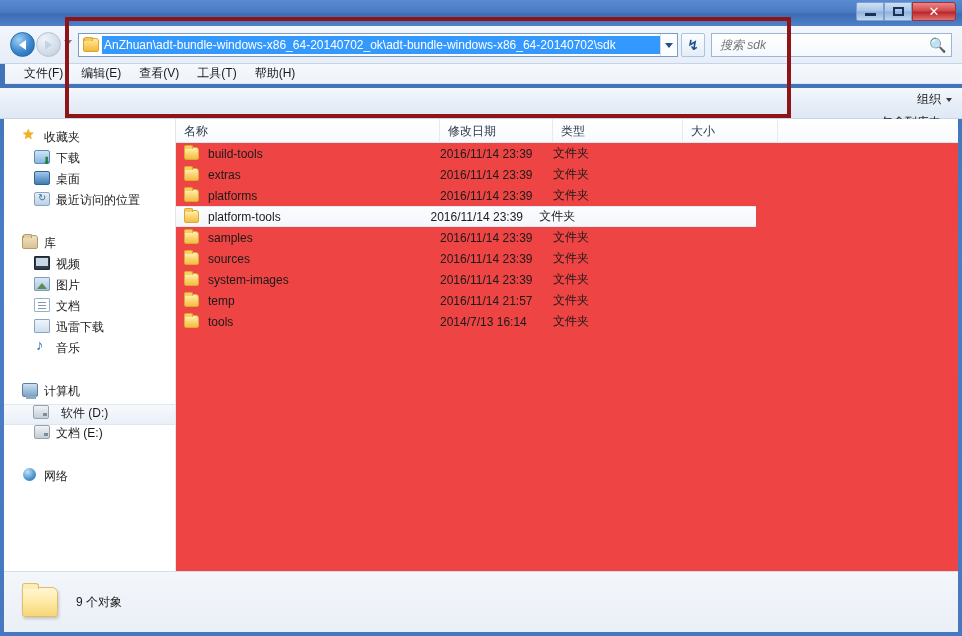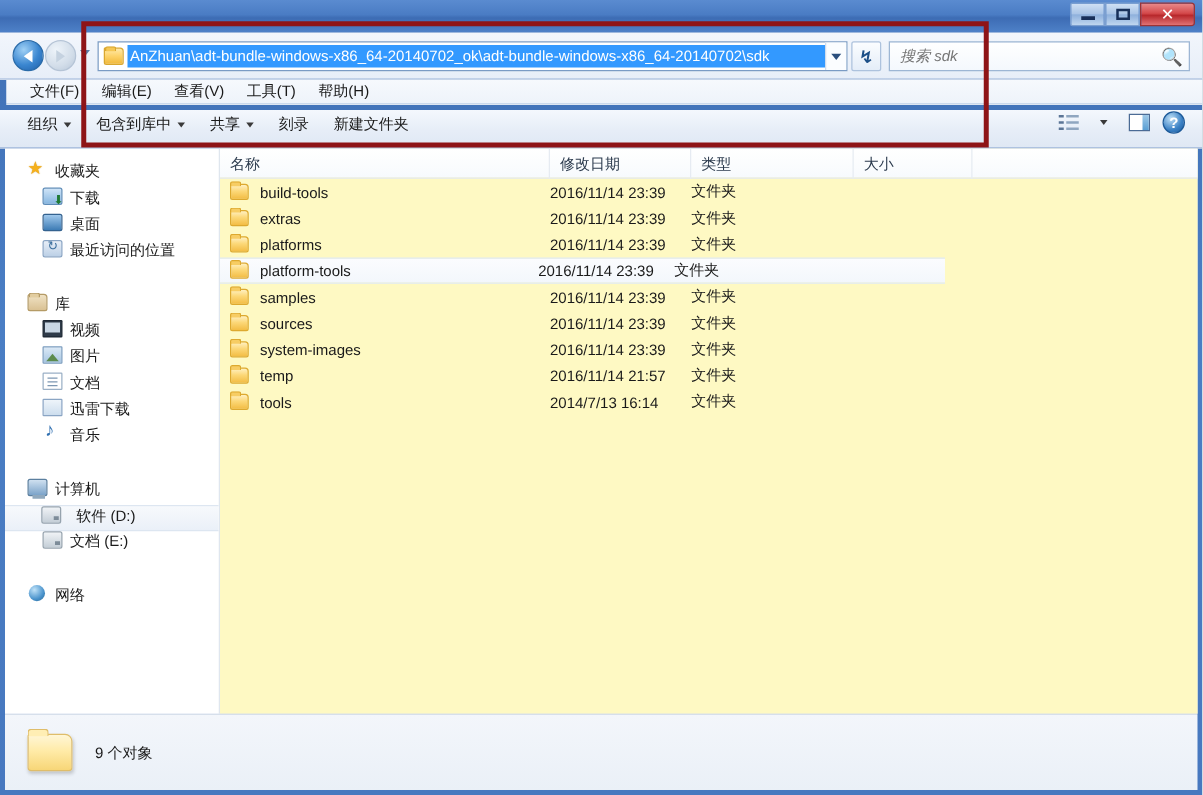--- a/index.html
+++ b/index.html
@@ -123,21 +123,21 @@
     display: flex; align-items: center; padding-left: 10px;
     border-bottom: 1px solid #dde6f1;
   }
   .menuitem { font-size: 12px; color: #1a1a1a; padding: 2px 9px; cursor: default; }
 
   
   #toolbar {
     position: absolute; left: 0; top: 88px; width: 962px; height: 31px;
     background: linear-gradient(180deg,#f4f8fd 0%, #e6edf7 55%, #dfe8f4 100%);
     border-bottom: 1px solid #c9d6e7;
-    display: flex; align-items: flex-start; padding-left: 12px;
+    display: flex; align-items: flex-end; padding-left: 12px; flex-direction: column;
   }
   .tbitem { font-size: 12px; color: #1a1a1a; padding: 3px 10px; display:flex; align-items:center; gap:5px; }
   .tb-caret { width:0;height:0;border-left:3.5px solid transparent;border-right:3.5px solid transparent;border-top:4.5px solid #3a3a3a; }
   #toolbar-right { margin-left:auto; display:flex; align-items:center; gap:6px; padding-right:12px; }
   .tb-icon { width:22px; height:20px; display:flex; align-items:center; justify-content:center; }
 
   
   .ico-listview { display:block; width:16px; height:12px; position:relative; }
   .ico-listview i {
     position:absolute; left:0; width:4px; height:2px; background:#5b7596; display:block;
@@ -213,21 +213,21 @@
   .ic-hdd:after{ content:''; position:absolute; left:2px; top:2px; width:10px; height:4px; background:#7b8f9f; border-radius:1px; }
   .ic-drive { background: linear-gradient(180deg,#f0f3f6,#c4ced7); border:1px solid #96a3ae; border-radius:2px; }
   .ic-drive:after{ content:''; position:absolute; left:9px; top:7px; width:4px; height:3px; background:#7d8c99; }
   .ic-network { background:none; }
   .ic-network:before{
     content:''; position:absolute; left:1px; top:0px; width:13px; height:13px; border-radius:50%;
     background: radial-gradient(circle at 35% 30%, #bfe2f8 0%, #4a93cc 60%, #27648f 100%);
   }
 
   
-  #filepane { flex: 1 1 auto; background: #fef9c3; position: relative; }
+  #filepane { flex: 1 1 auto; background: #ef4444; position: relative; }
   #colheader {
     height: 24px; display: flex; align-items: center;
     background: linear-gradient(180deg,#ffffff 0%, #f7fafd 100%);
     border-bottom: 1px solid #e2e8f0;
     font-size: 12px; color: #2b3a4d;
   }
   .col { height: 24px; line-height: 24px; padding-left: 8px; border-right: 1px solid #e6ebf2; white-space: nowrap; }
   .col-name { width: 264px; }
   .col-date { width: 113px; }
   .col-type { width: 130px; }

